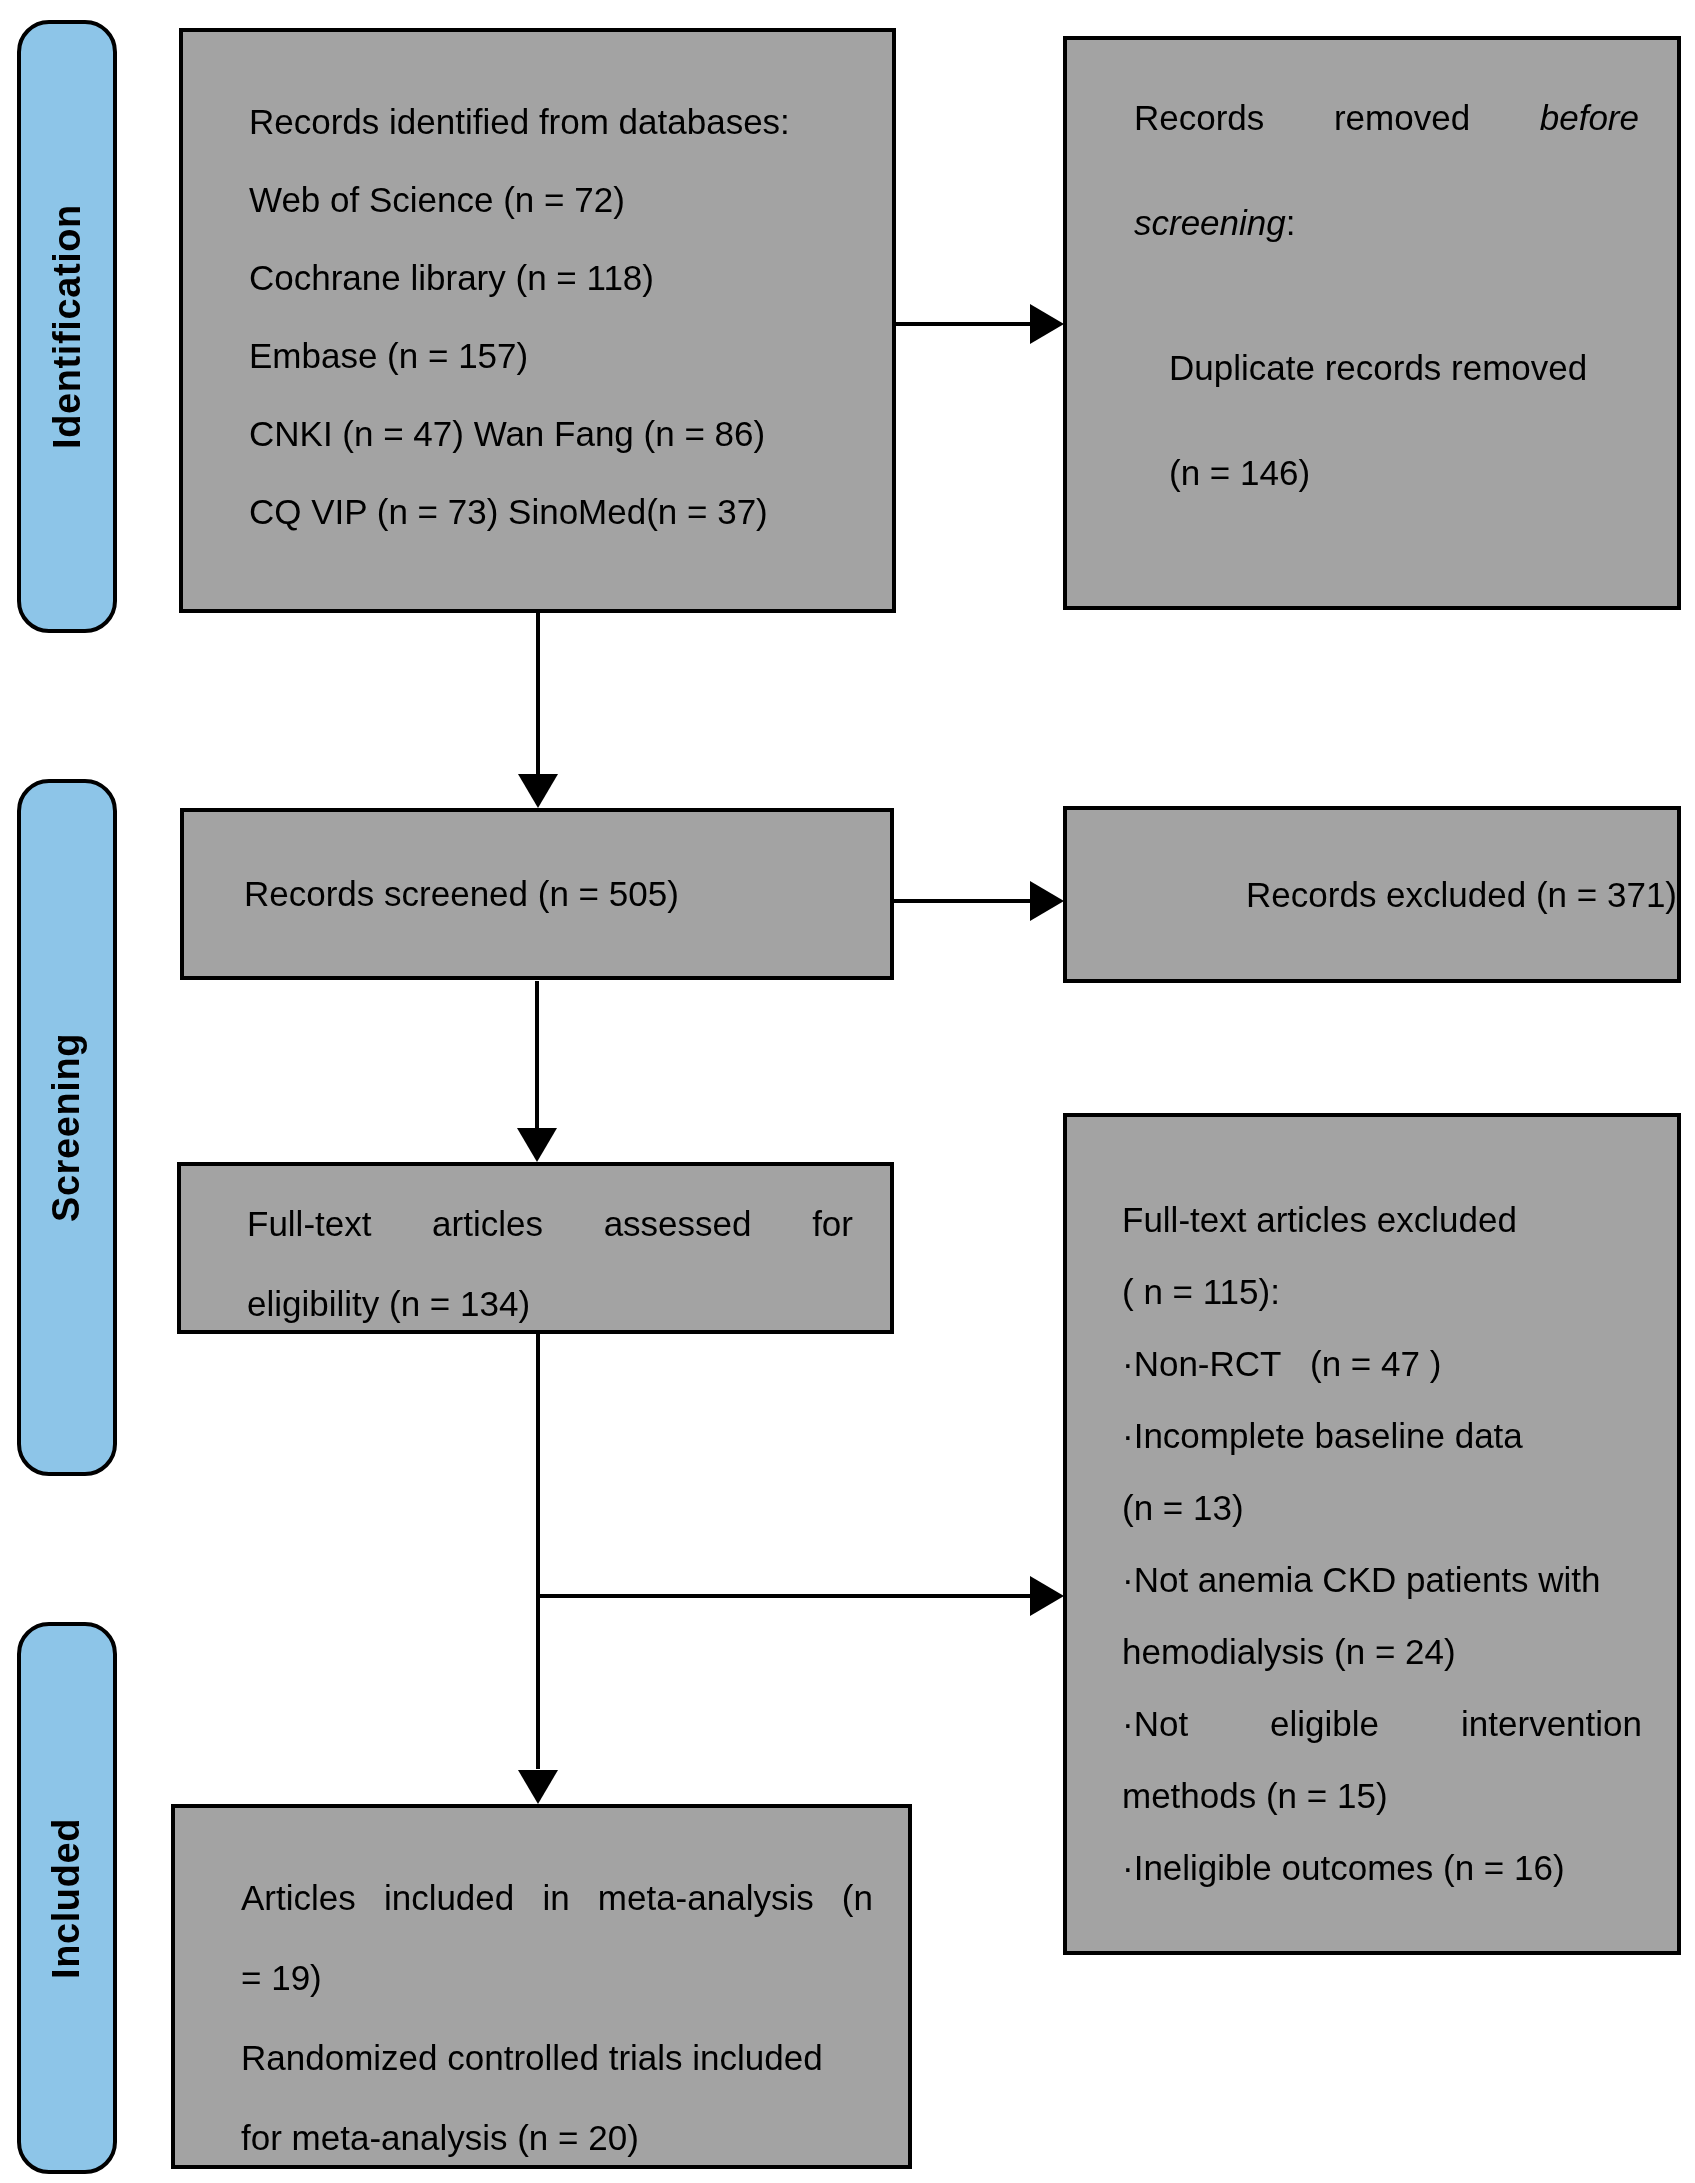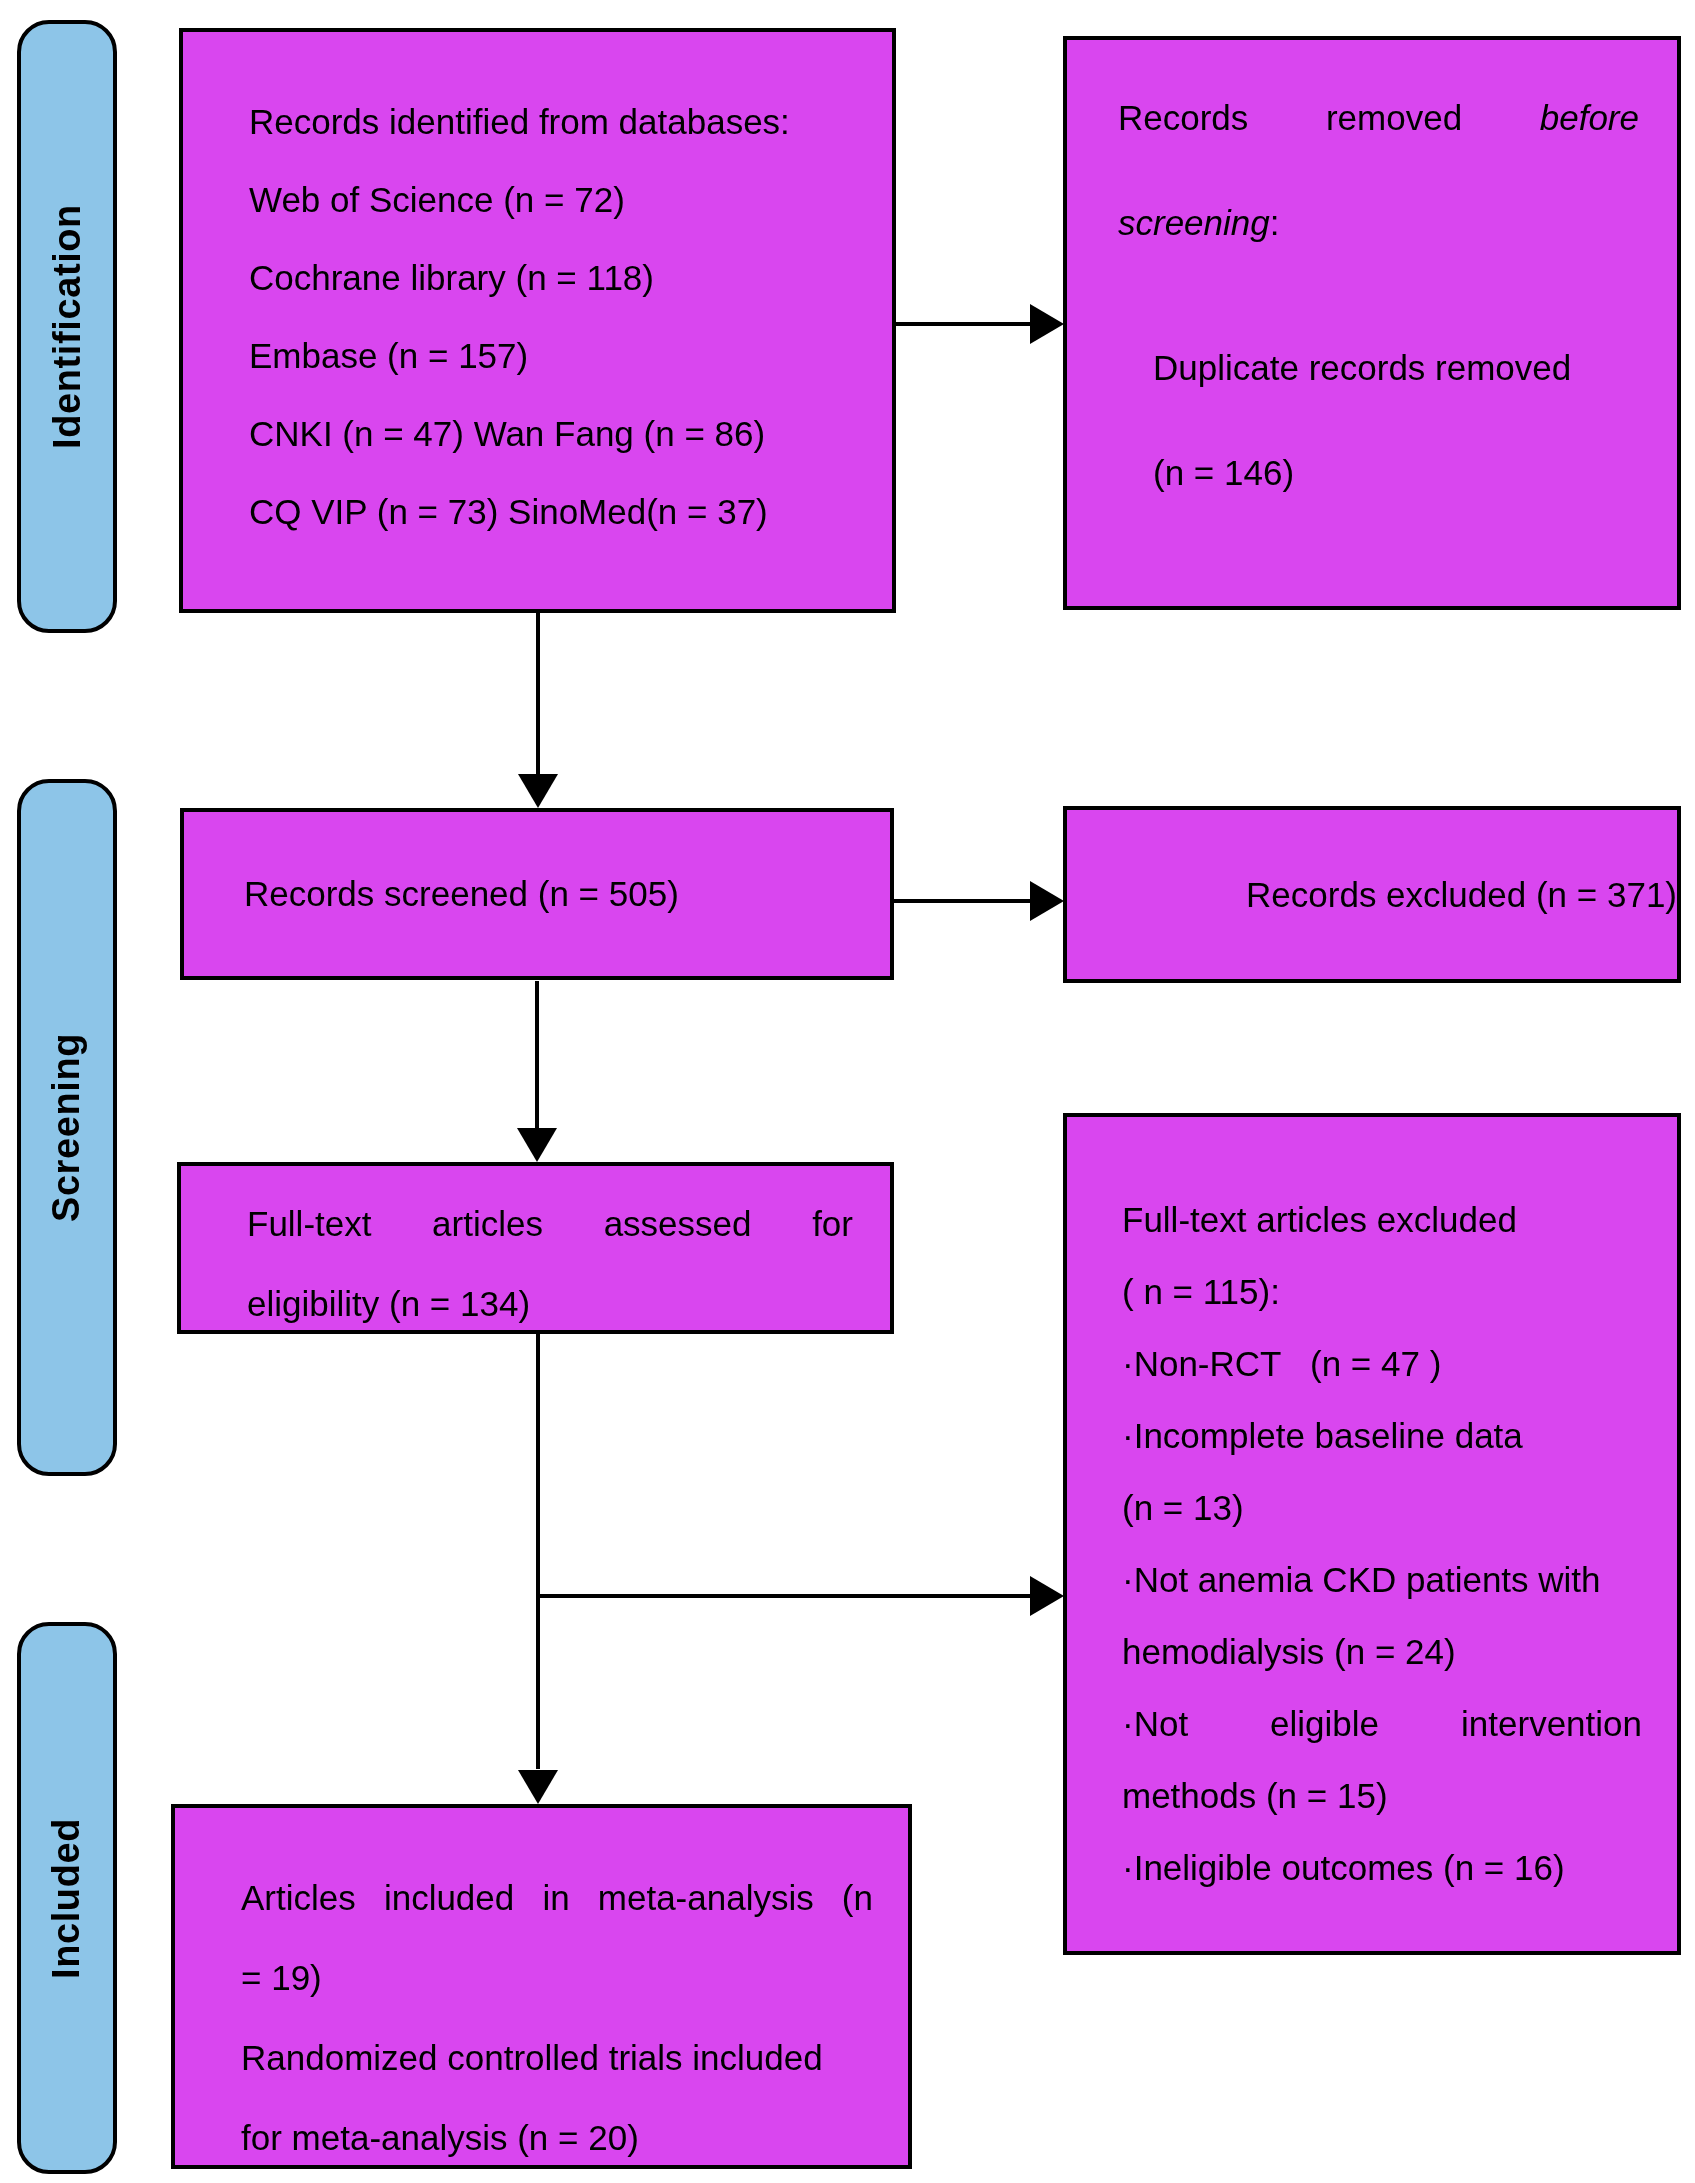--- a/index.html
+++ b/index.html
@@ -1,21 +1,21 @@
 <!DOCTYPE html>
 <html style="font-size:9.8px"><head>
 <meta charset="utf-8">
 <style>
   html,body{margin:0;padding:0;background:#ffffff;}
   #canvas{position:relative;width:1696px;height:2183px;background:#ffffff;
           font-family:"Liberation Sans",sans-serif;color:#000;overflow:hidden;}
   .stage{position:absolute;left:17px;width:100px;background:#8DC5E8;border:4.3px solid #000;
          border-radius:32px;display:flex;align-items:center;justify-content:center;box-sizing:border-box;}
   .stage span{transform:rotate(-90deg);white-space:nowrap;font-weight:bold;font-size:38px;letter-spacing:0.6px;}
-  .box{position:absolute;background:#d946ef;border:4.9px solid #000;box-sizing:border-box;font-size:35px;}
+  .box{position:absolute;background:#a3a3a3;border:4.9px solid #000;box-sizing:border-box;font-size:35px;}
   .line{white-space:pre-wrap;}
   .j{white-space:normal;text-align:justify;text-align-last:justify;}
   .it{font-style:italic;}
   .vcenter{display:flex;align-items:center;}
   .hline,.vline{position:absolute;background:#000;}
   .tri-right{position:absolute;width:0;height:0;border-top:20px solid transparent;
              border-bottom:20px solid transparent;border-left:34px solid #000;}
   .tri-down{position:absolute;width:0;height:0;border-left:20px solid transparent;
             border-right:20px solid transparent;border-top:34px solid #000;}
   
@@ -48,21 +48,21 @@
     <div class="inner">
       <div class="line">Records identified from databases:</div>
       <div class="line">Web of Science (n = 72)</div>
       <div class="line">Cochrane library (n = 118)</div>
       <div class="line">Embase (n = 157)</div>
       <div class="line">CNKI (n = 47) Wan Fang (n = 86)</div>
       <div class="line">CQ VIP (n = 73) SinoMed(n = 37)</div>
     </div>
   </div>
 
-  <div class="box" id="box-removed" style="left:1063px;top:36px;width:618px;height:574px;">
+  <div class="box" id="box-removed" style="left:1063px;top:36px;width:618px;height:574px;padding-left:16px;">
     <div class="inner">
       <div class="line j"><span>Records removed</span> <span class="it">before</span></div>
       <div class="line"><span class="it">screening</span><span>:</span></div>
       <div class="line indent gap">Duplicate records removed</div>
       <div class="line indent">(n = 146)</div>
     </div>
   </div>
 
   <div class="box vcenter" id="box-screened" style="left:180px;top:808px;width:714px;height:172px;">
     <div class="line">Records screened (n = 505)</div>

